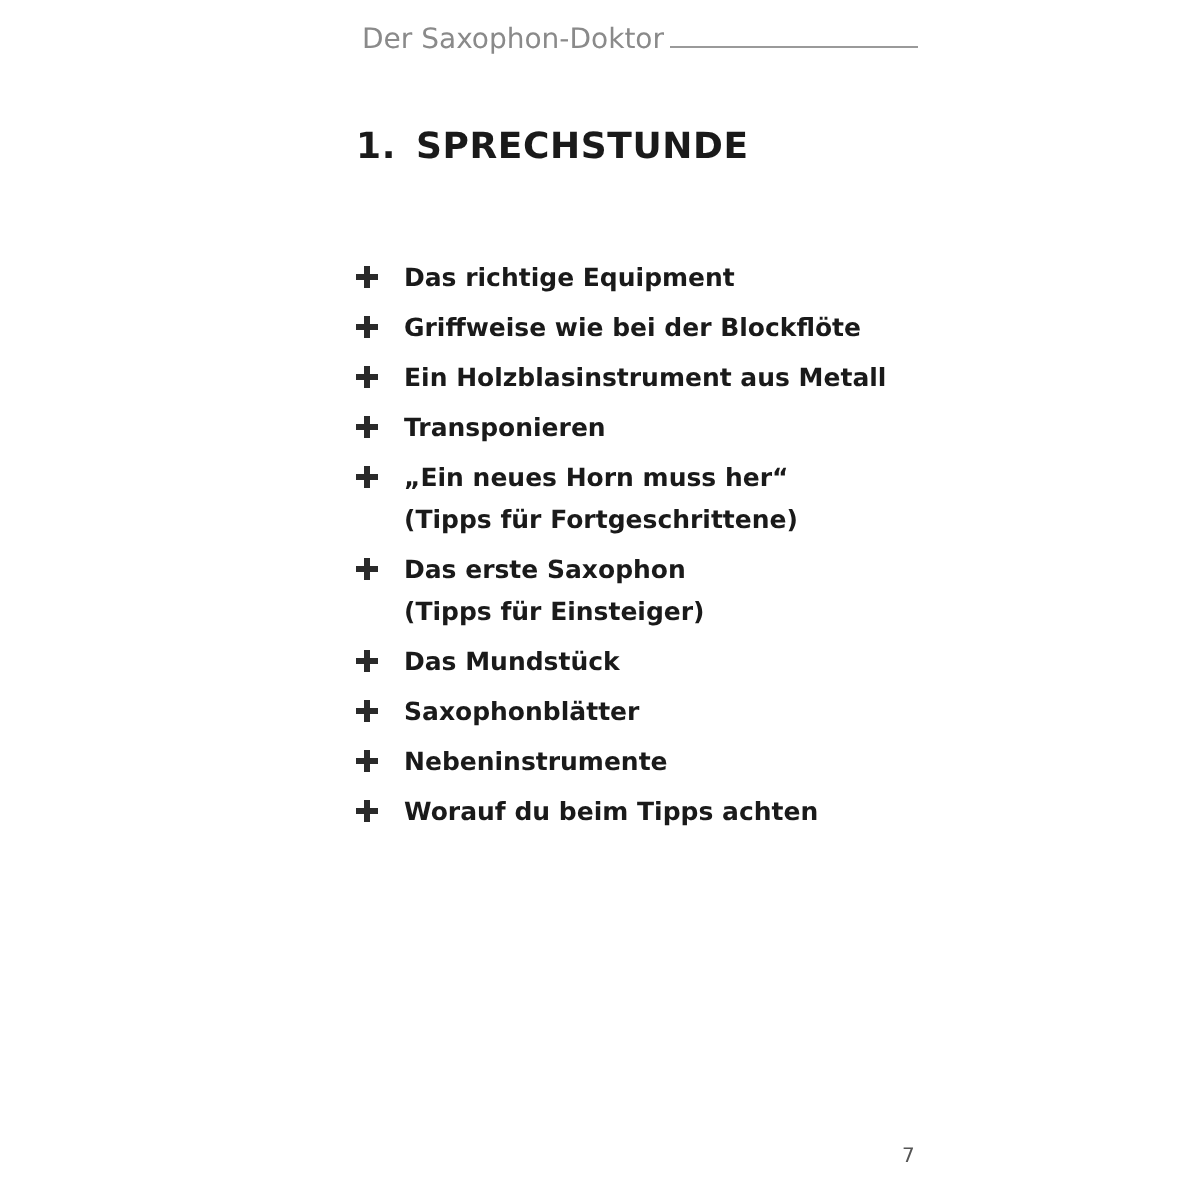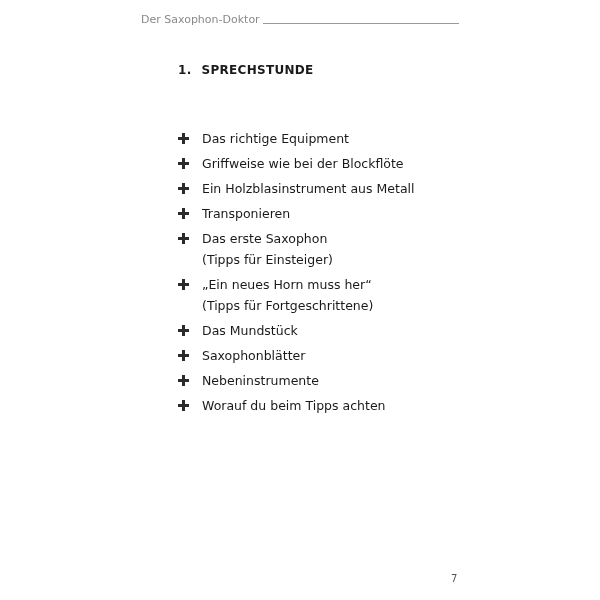--- a/index.html
+++ b/index.html
@@ -5,35 +5,35 @@
     html, body { margin: 0; padding: 0; }
     body {
       width: 600px; height: 600px; background: #ffffff; position: relative;
       overflow: hidden; font-family: "DejaVu Sans", sans-serif; color: #1a1a1a;
     }
     .running-header {
       position: absolute; left: 141px; top: 15px; width: 318px;
       display: flex; align-items: flex-end;
     }
     .running-header .label {
-      font-size: 11px; color: #8a8a8a; white-space: nowrap; line-height: 10px;
+      font-size: 14px; color: #8a8a8a; white-space: nowrap; line-height: 10px; margin-left: 40px;
     }
     .running-header .rule {
       flex: 1; border-bottom: 1px solid #9a9a9a; margin-left: 3px; margin-bottom: 1px;
     }
     .chapter-title {
       position: absolute; left: 178px; top: 63px;
-      font-size: 12px; font-weight: bold; letter-spacing: 0.3px; color: #1a1a1a;
+      font-size: 18px; font-weight: bold; letter-spacing: 0.3px; color: #1a1a1a;
     }
     .chapter-title .num { margin-right: 10px; }
     .toc {
       position: absolute; left: 178px; top: 128px; margin: 0; padding: 0; list-style: none;
     }
     .toc li {
-      position: relative; padding-left: 24px; font-size: 12.5px; font-weight: normal;
+      position: relative; padding-left: 24px; font-size: 12.5px; font-weight: bold;
       line-height: 21px; margin-bottom: 4px; color: #1a1a1a;
     }
     .toc li .line { display: block; }
     .toc li .plus {
       position: absolute; left: 0; top: 5px; width: 11px; height: 11px;
     }
     .toc li .plus::before, .toc li .plus::after {
       content: ""; position: absolute; background: #2a2a2a;
     }
     .toc li .plus::before { left: 4px; top: 0; width: 3px; height: 11px; }
@@ -66,27 +66,27 @@
   <li>
       <span class="plus"></span>
       <span class="line">Ein Holzblasinstrument aus Metall</span>
     </li>
   <li>
       <span class="plus"></span>
       <span class="line">Transponieren</span>
     </li>
   <li>
       <span class="plus"></span>
-      <span class="line">Das erste Saxophon</span>
-      <span class="line">(Tipps für Einsteiger)</span>
+      <span class="line">„Ein neues Horn muss her“</span>
+      <span class="line">(Tipps für Fortgeschrittene)</span>
     </li>
   <li>
       <span class="plus"></span>
-      <span class="line">„Ein neues Horn muss her“</span>
-      <span class="line">(Tipps für Fortgeschrittene)</span>
+      <span class="line">Das erste Saxophon</span>
+      <span class="line">(Tipps für Einsteiger)</span>
     </li>
   <li>
       <span class="plus"></span>
       <span class="line">Das Mundstück</span>
     </li>
   <li>
       <span class="plus"></span>
       <span class="line">Saxophonblätter</span>
     </li>
   <li>

